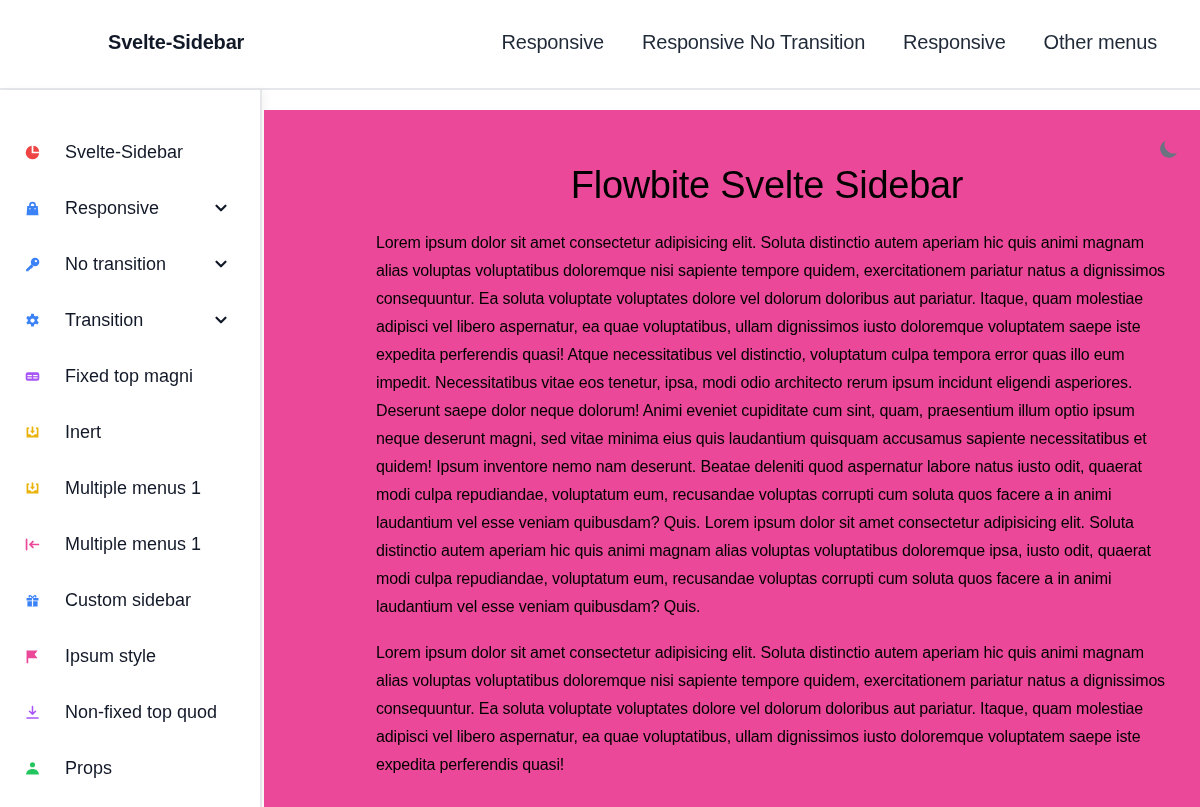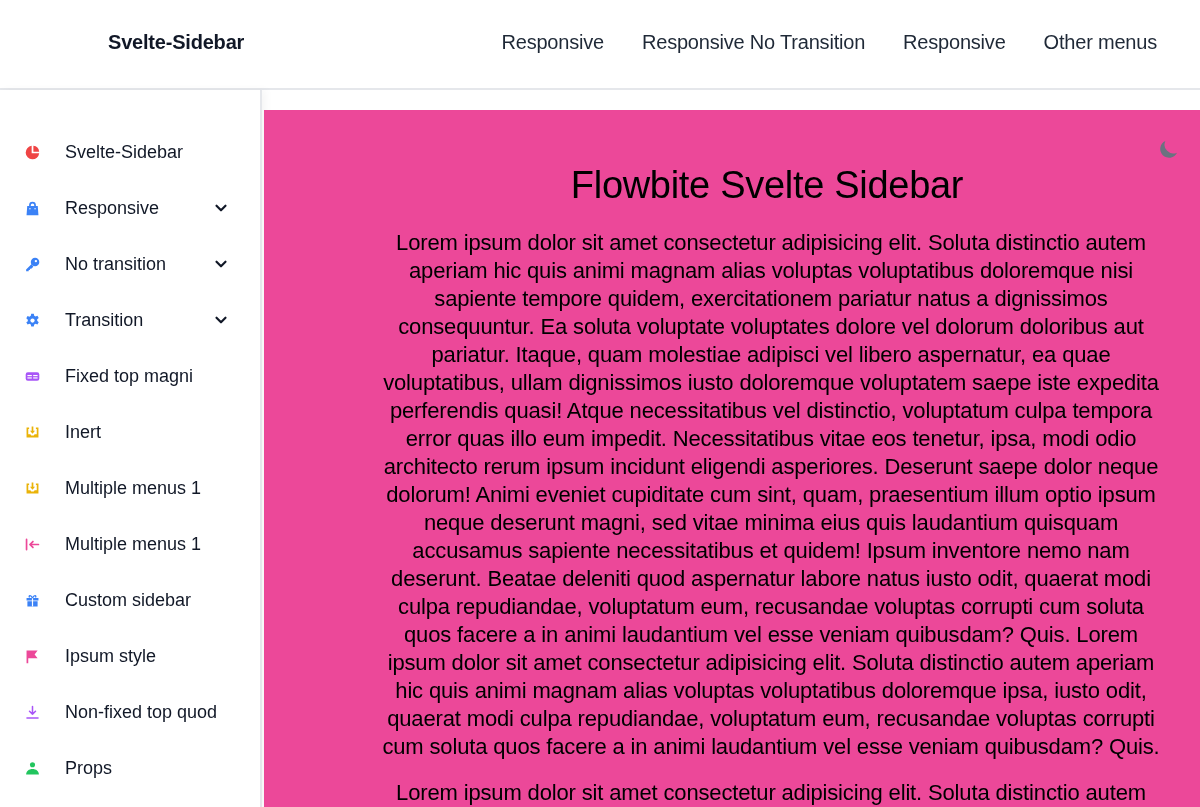--- a/index.html
+++ b/index.html
@@ -56,23 +56,22 @@
     display: flex; align-items: center; justify-content: center; cursor: pointer;
   }
   .page-title {
     position: absolute; left: 0; top: 54px; width: 1006px;
     text-align: center; font-size: 38px; font-weight: 400; color: #000000; letter-spacing: -0.3px;
   }
   .content {
     position: absolute; left: 112px; top: 119px; width: 790px;
   }
   .para {
-    font-size: 22px; line-height: 28px; color: #000000; margin-bottom: 18px;
+    font-size: 16px; line-height: 28px; color: #000000; margin-bottom: 18px;
     letter-spacing: -0.15px;
-    text-align: center;
   }
 </style>
 </head>
 <body>
 
 <header class="topnav">
   <a class="brand">Svelte-Sidebar</a>
   <nav class="nav-links">
     <a class="nav-link">Responsive</a>
     <a class="nav-link">Responsive No Transition</a>

